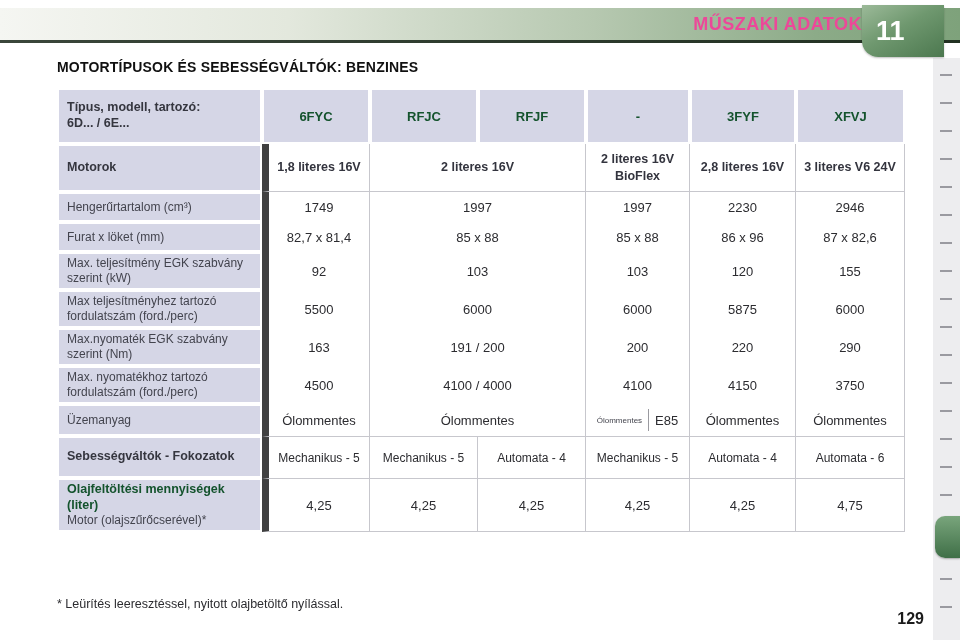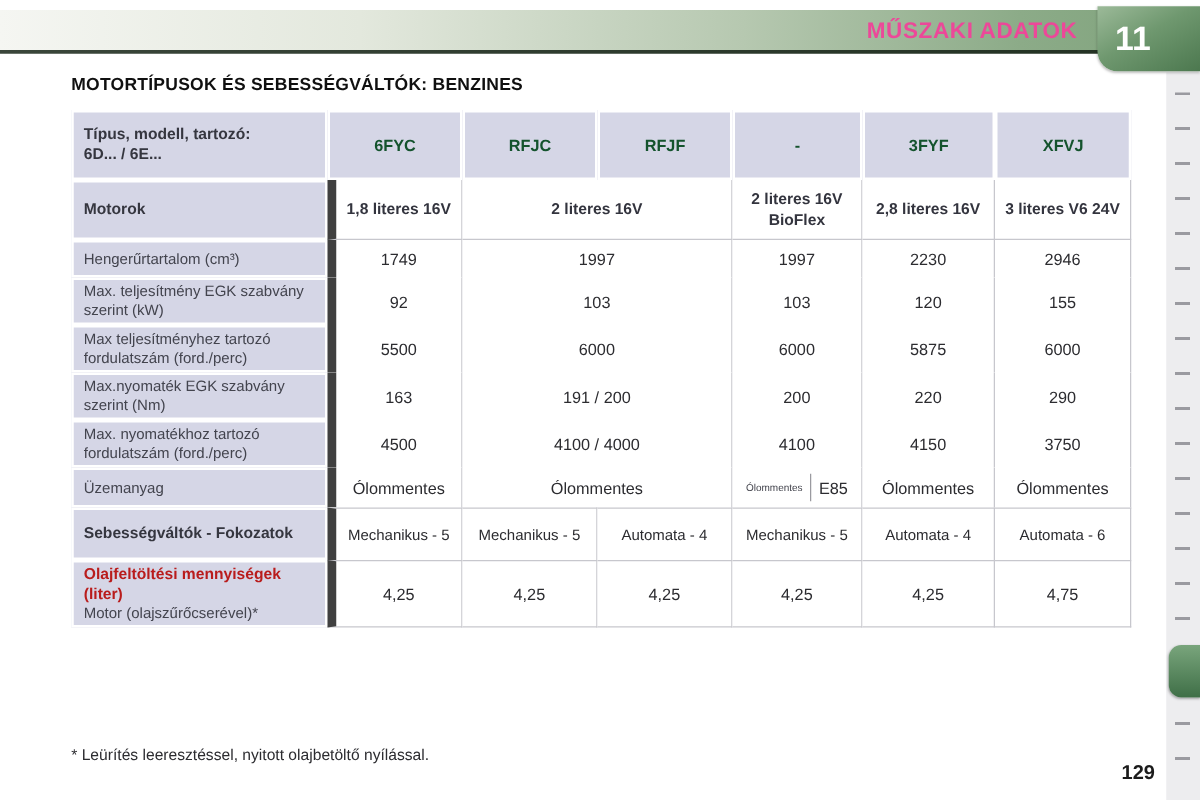--- a/index.html
+++ b/index.html
@@ -16,21 +16,21 @@
   }
   .band-line {
     position:absolute; left:0; top:40px; width:960px; height:3px;
     background:linear-gradient(to right,#3a463a,#223122);
   }
   .htitle {
     position:absolute; top:14px; right:98px;
     font-size:18px; font-weight:bold; letter-spacing:0.5px; color:#ec4899;
   }
   .badge {
-    position:absolute; top:5px; right:0; width:82px; height:52px; z-index:5;
+    position:absolute; top:5px; right:16px; width:82px; height:52px; z-index:5;
     background:linear-gradient(150deg,#9cba99 0%,#6f986f 45%,#4c784f 100%);
     border-radius:0 0 0 16px;
     color:#ffffff; font-size:27px; font-weight:bold;
     display:flex; align-items:center; padding-left:14px;
     box-shadow:0 1px 2px rgba(0,0,0,0.25);
   }
 
   
   .strip {
     position:absolute; top:58px; right:0; width:27px; height:582px;
@@ -58,21 +58,21 @@
     border-collapse:separate; border-spacing:0; table-layout:fixed;
   }
   .spec-table td { vertical-align:middle; }
 
   td.lab {
     background:#d5d6e6; border:2px solid #ffffff;
     color:#43444e; font-size:12px; line-height:1.25;
     padding:2px 4px 2px 8px; text-align:left;
   }
   td.lab.b { font-weight:bold; color:#35363f; font-size:12.5px; }
-  td.lab .bl { font-weight:bold; color:#b91c1c; font-size:12.5px; }
+  td.lab .bl { font-weight:bold; color:#14532d; font-size:12.5px; }
 
   td.head {
     background:#d5d6e6; border:2px solid #ffffff;
     font-weight:bold; text-align:center; font-size:13px; color:#14532d;
   }
 
   td.data {
     background:#ffffff; text-align:center;
     font-size:13px; color:#2c2c30;
     border-right:1px solid #c7c7cd; padding:2px 3px;
@@ -146,20 +146,28 @@
     <td class="data bold">3 literes V6 24V</td>
   </tr>
 
   <tr class="r30">
     <td class="lab">Hengerűrtartalom (cm³)</td>
     <td class="data fl">1749</td>
     <td class="data" colspan="2">1997</td>
     <td class="data">1997</td>
     <td class="data">2230</td>
     <td class="data">2946</td>
+  </tr>
+  <tr class="r30">
+    <td class="lab">Furat x löket (mm)</td>
+    <td class="data fl">82,7 x 81,4</td>
+    <td class="data" colspan="2">85 x 88</td>
+    <td class="data">85 x 88</td>
+    <td class="data">86 x 96</td>
+    <td class="data">87 x 82,6</td>
   </tr>
   <tr class="r38">
     <td class="lab">Max. teljesítmény EGK szabvány szerint (kW)</td>
     <td class="data fl">92</td>
     <td class="data" colspan="2">103</td>
     <td class="data">103</td>
     <td class="data">120</td>
     <td class="data">155</td>
   </tr>
   <tr class="r38">

